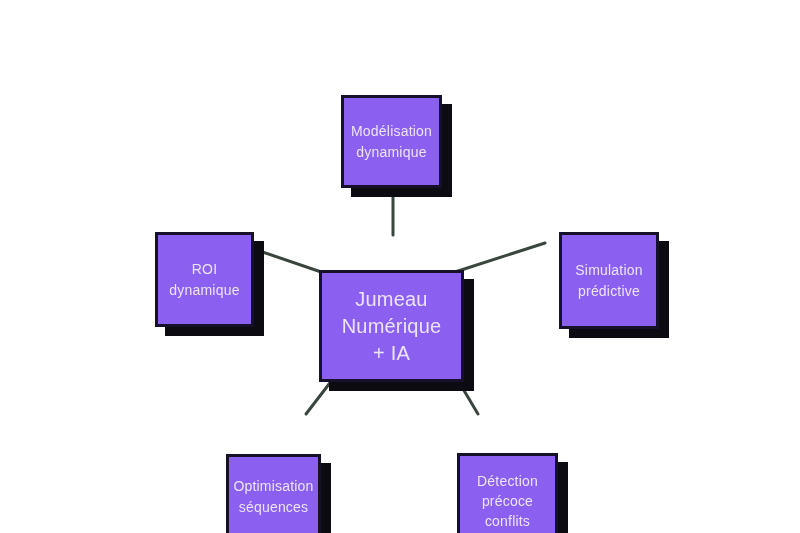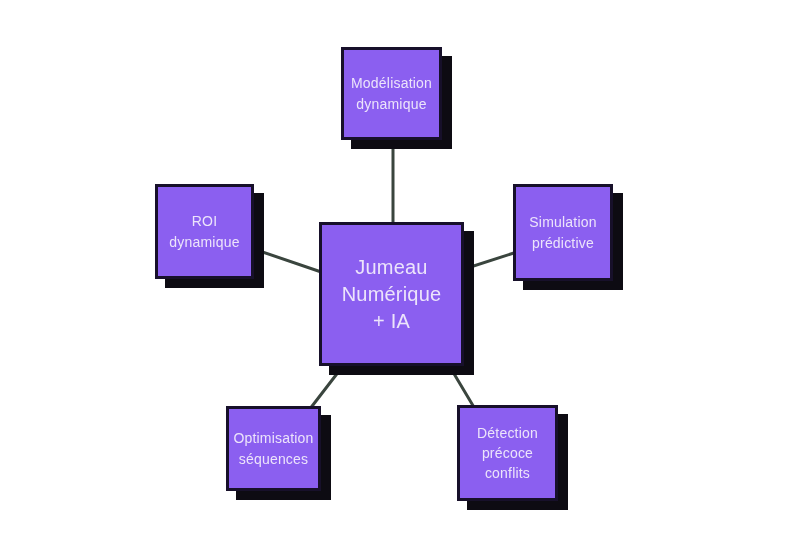--- a/index.html
+++ b/index.html
@@ -37,37 +37,38 @@
     position:absolute;
     box-sizing:border-box;
     z-index:1;
     background:var(--node-fill);
     border:3px solid var(--node-border);
     box-shadow:10px 9px 0 0 var(--node-shadow);
     display:flex;
     align-items:center;
     justify-content:center;
     text-align:center;
+    margin-top:48px;
   }
   .node-label{
     color:var(--node-text);
     white-space:pre-line;
     font-size:14px;
     line-height:1.45;
     letter-spacing:0.2px;
   }
   .node-center{
-    left:319px; top:222px; width:145px; height:144px;
+    left:319px; top:222px; width:145px; height:112px;
   }
   .node-center .node-label{
     font-size:20px;
     line-height:1.35;
   }
   .node-top{        left:341px; top:47px;  width:101px; height:93px; }
-  .node-top-right{  left:513px; top:184px; width:100px; height:97px; }
+  .node-top-right{  left:559px; top:184px; width:100px; height:97px; }
   .node-left{       left:155px; top:184px; width:99px;  height:95px; }
   .node-bottom-left{left:226px; top:406px; width:95px;  height:85px; }
   .node-bottom-right{left:457px; top:405px; width:101px; height:96px; }
 </style>
 </head>
 <body>
 
 <div class="canvas">
 
   <svg class="connectors" viewBox="0 0 800 533" xmlns="http://www.w3.org/2000/svg" aria-hidden="true">

